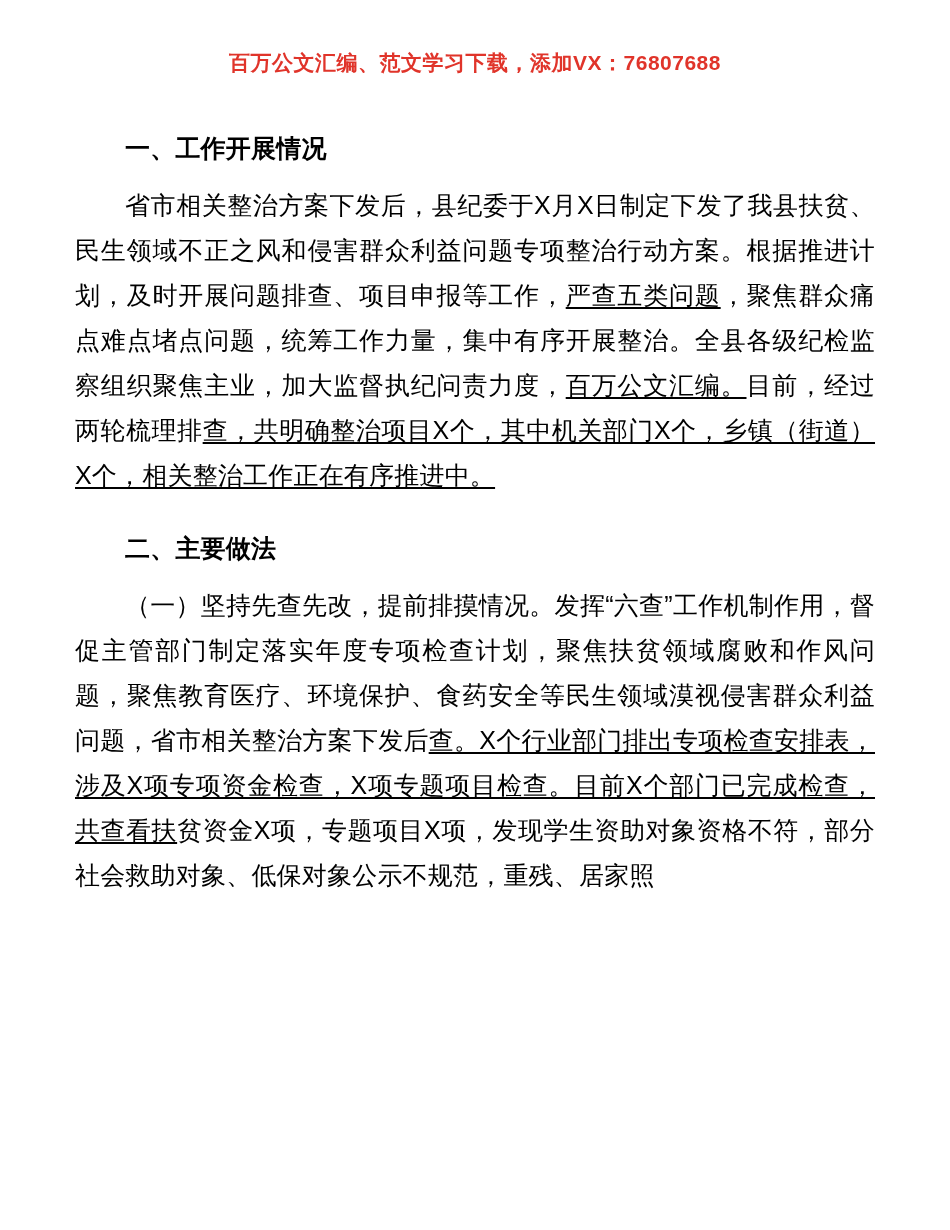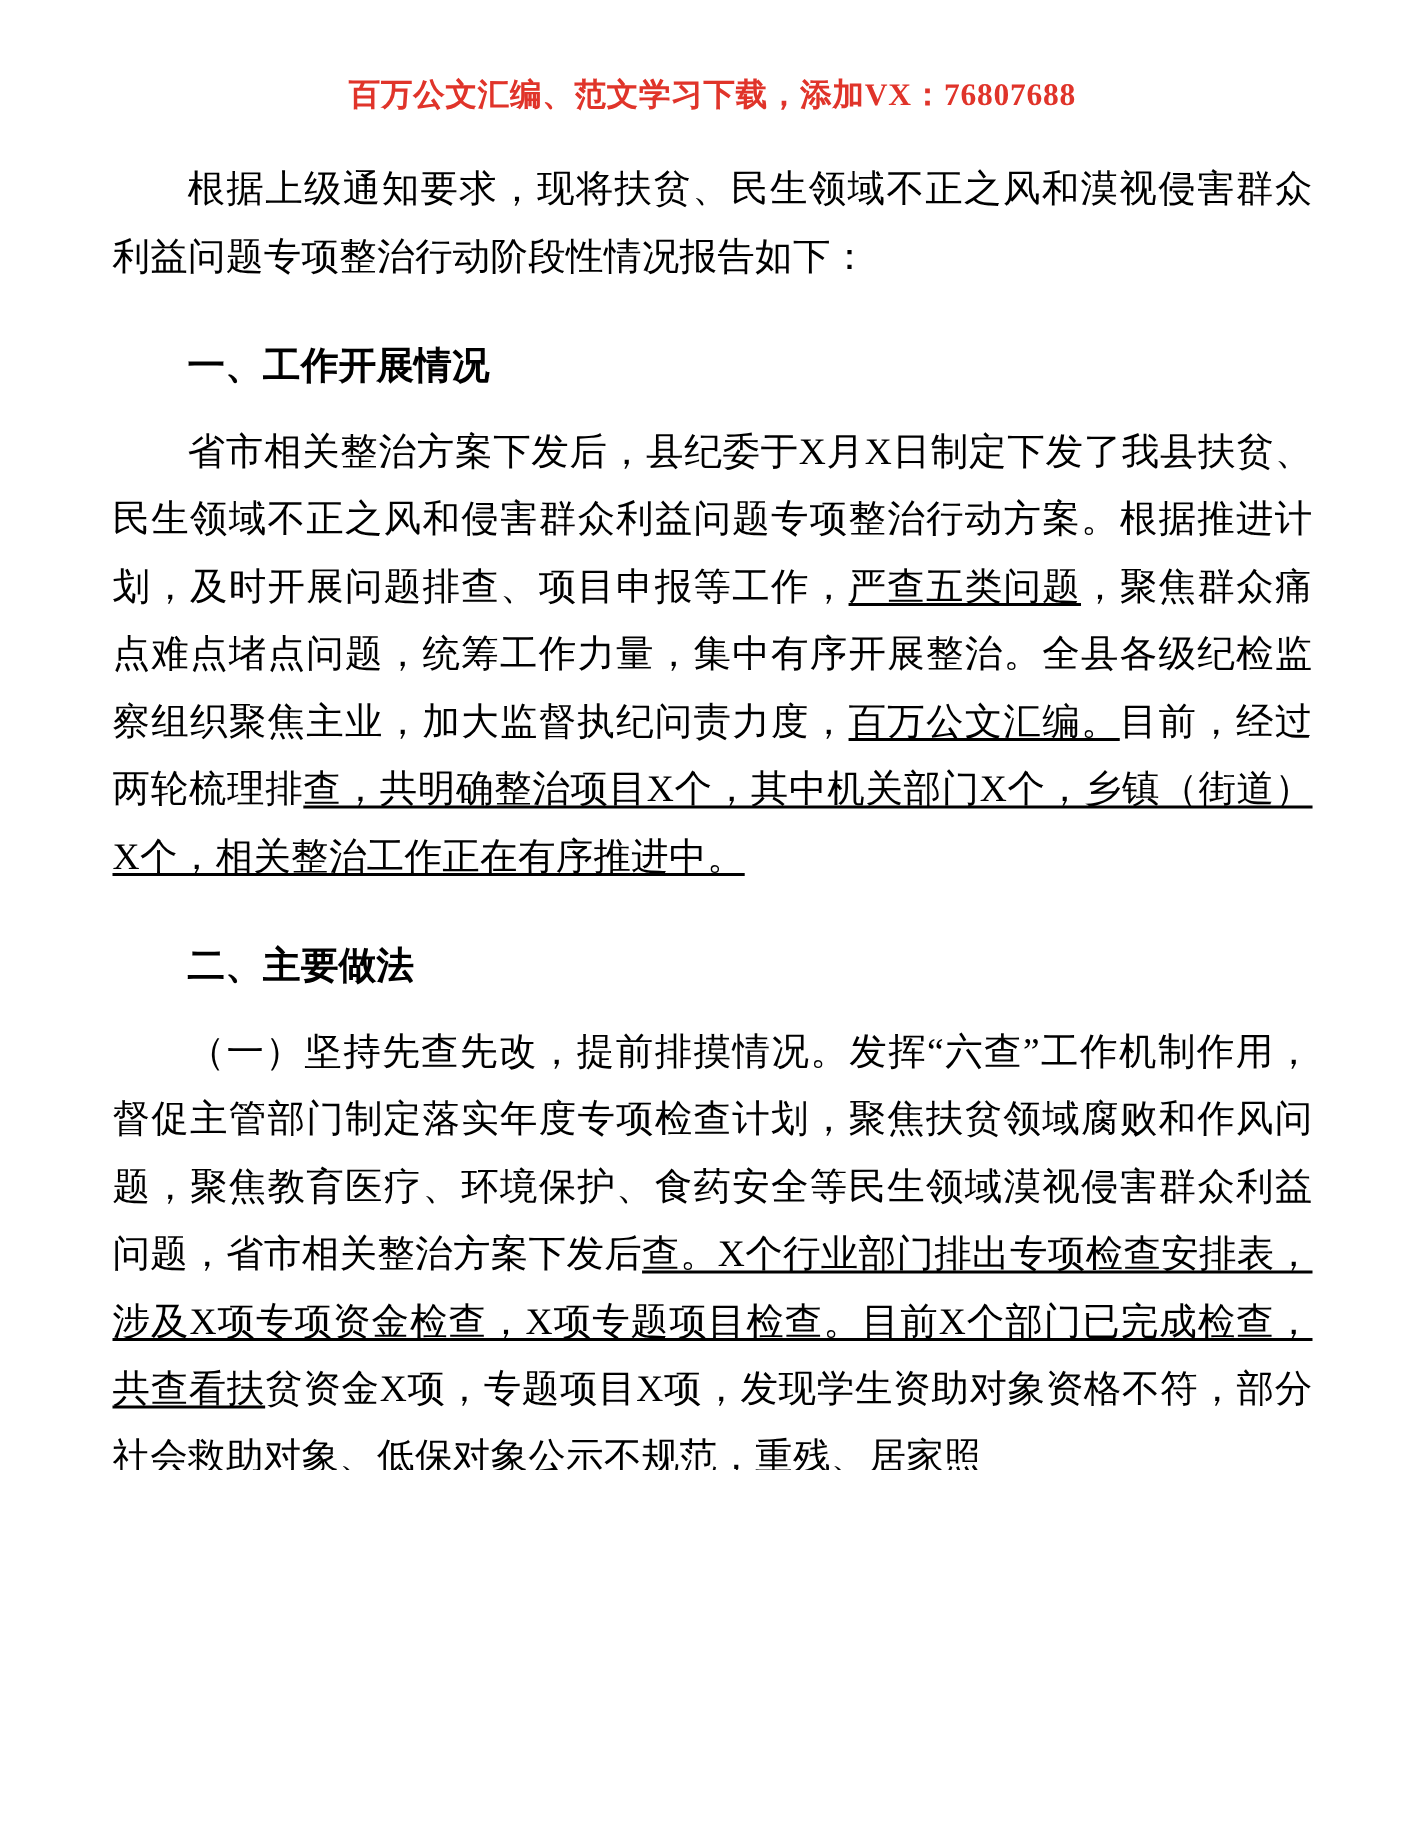--- a/index.html
+++ b/index.html
@@ -7,21 +7,21 @@
     padding: 0;
     background: #ffffff;
   }
 
   .page {
     position: relative;
     width: 950px;
     height: 980px;
     background: #ffffff;
     overflow: hidden;
-    font-family: Liberation Serif, serif;
+    font-family: Liberation Sans, sans-serif;
     color: #000000;
     box-sizing: border-box;
   }
 
   
   .promo-banner {
     position: absolute;
     top: 48px;
     left: 0;
     right: 0;
@@ -87,21 +87,20 @@
 </head>
 <body>
 
 <div class="page">
 
   <div class="promo-banner">百万公文汇编、范文学习下载，添加VX：76807688</div>
 
   <div class="doc-body">
 
 
-    <p class="para">根据上级通知要求，现将扶贫、民生领域不正之风和漠视侵害群众利益问题专项整治行动阶段性情况报告如下：</p>
 
     <div class="spacer-sm"></div>
 
     <h2 class="heading">一、工作开展情况</h2>
 
     <p class="para"><span>省市相关整治方案下发后，县纪委于X月X日制定下发了我县扶贫、民生领域不正之风和侵害群众利益问题专项整治行动方案。根据推进计划，及时开展问题排查、项目申报等工作，</span><span class="u">严查五类问题</span><span>，聚焦群众痛点难点堵点问题，统筹工作力量，集中有序开展整治。全县各级纪检监察组织聚焦主业，加大监督执纪问责力度，</span><span class="u">百万公文汇编。</span><span>目前，经过两轮梳理排</span><span class="u">查，共明确整治项目X个，其中机关部门X个，乡镇（街道）X个，相关整治工作正在有序推进中。</span></p>
 
     <div class="spacer-sm"></div>
 
     <h2 class="heading">二、主要做法</h2>

